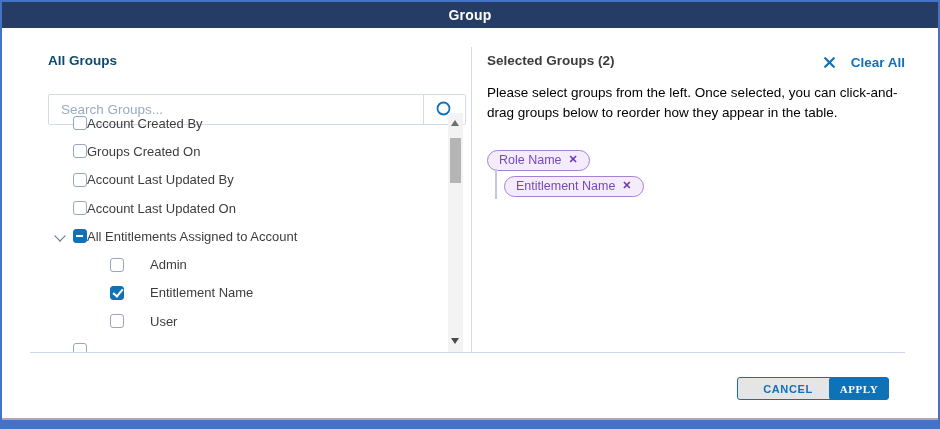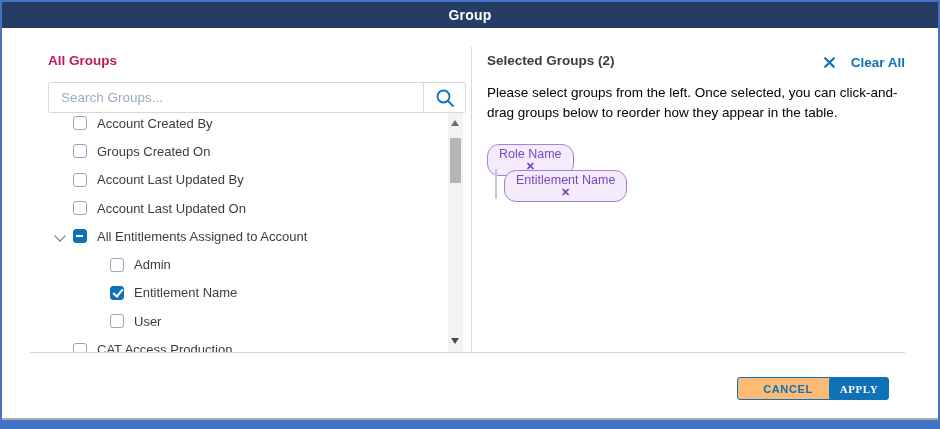--- a/index.html
+++ b/index.html
@@ -22,57 +22,57 @@
   
   .bottom-gray{position:absolute;left:0;right:0;bottom:7px;height:2px;background:#a9a9a9;}
   .bottom-blue{position:absolute;left:0;right:0;bottom:0;height:7px;background:var(--frame);}
   
   .hdr{
     position:absolute;top:0;left:0;right:0;height:26px;background:var(--header);
     display:flex;align-items:center;justify-content:center;
     color:#fff;font-size:14px;font-weight:600;letter-spacing:.2px;text-align:right;
   }
   
-  .left-heading{position:absolute;left:46px;top:51px;font-size:13.5px;font-weight:700;color:#be185d;}
+  .left-heading{position:absolute;left:46px;top:51px;font-size:13.5px;font-weight:700;color:#0c4a6e;}
   .searchbox{
-    position:absolute;left:46px;top:80px;width:418px;height:31px;
+    position:absolute;left:46px;top:92px;width:418px;height:31px;
     border:1px solid #d4dae3;border-radius:2px;background:#fff;display:flex;align-items:stretch;
   }
   .searchbox input{
     flex:1;border:none;outline:none;padding:0 12px;font-size:13.5px;color:#333;
     font-family:"Liberation Sans",sans-serif;background:transparent;
   }
   .searchbox input::placeholder{color:#9cabbf;opacity:1;}
   .search-btn{
     width:42px;border:none;border-left:1px solid #d4dae3;background:#fff;
     display:flex;align-items:center;justify-content:center;cursor:pointer;
   }
   
   .list{position:absolute;left:28px;top:107px;width:436px;height:243px;overflow:hidden;}
   .row{display:flex;align-items:center;height:28.3px;padding-left:43px;}
   .row.has-chev{padding-left:23px;}
-  .row.lvl1{padding-left:80px;}
+  .row.lvl1{padding-left:80px;gap:26px;}
   .chev{width:14px;height:14px;position:relative;flex:none;margin-right:6px;cursor:pointer;}
   .chev::after{
     content:"";position:absolute;left:3px;top:3px;width:7px;height:7px;
     border-left:1.7px solid #5f7291;border-bottom:1.7px solid #5f7291;transform:rotate(-45deg);
   }
   .cb{
     width:14px;height:14px;border:1.5px solid #97a5bd;border-radius:3px;background:#fff;
     flex:none;position:relative;cursor:pointer;
   }
   .cb.checked,.cb.indeterminate{background:var(--accent);border-color:var(--accent);}
   .cb.checked::after{
     content:"";position:absolute;left:3.5px;top:0.5px;width:4px;height:8px;
     border:solid #fff;border-width:0 2px 2px 0;transform:rotate(40deg);
   }
   .cb.indeterminate::after{
     content:"";position:absolute;left:2px;top:4.5px;width:7px;height:2px;background:#fff;
   }
-  .row .lbl{margin-left:10px;font-size:13px;color:var(--text);white-space:nowrap;}
+  .row .lbl{font-size:13px;color:var(--text);white-space:nowrap;}
   
   .sbar{position:absolute;left:446px;top:111px;width:15px;height:239px;background:#f3f3f3;}
   .sb-up{position:absolute;top:7px;left:3px;width:0;height:0;
     border-left:4.5px solid transparent;border-right:4.5px solid transparent;border-bottom:6px solid #6e6e6e;cursor:pointer;}
   .sb-thumb{position:absolute;top:25px;left:2px;right:2px;height:45px;background:#b5b5b5;cursor:pointer;}
   .sb-down{position:absolute;bottom:8px;left:3px;width:0;height:0;
     border-left:4.5px solid transparent;border-right:4.5px solid transparent;border-top:6px solid #4a4a4a;cursor:pointer;}
   
   .vdiv{position:absolute;left:469px;top:45px;width:1px;height:305px;background:var(--line);}
   .hsep{position:absolute;left:28px;top:350px;width:875px;height:1px;background:#ccd5e5;}
@@ -85,30 +85,30 @@
   }
   .instructions{position:absolute;left:485px;top:81px;width:432px;font-size:13.5px;color:#000000;line-height:20px;}
   
   .chips{position:absolute;left:485px;top:145px;display:flex;flex-direction:column;}
   .chip-row{display:flex;align-items:center;height:26px;position:relative;}
   .chip-row.indent-1{padding-left:17px;}
   .chip-row.indent-1::before{
     content:"";position:absolute;left:8px;top:-4px;height:30px;width:2px;background:#c6c6da;
   }
   .chip{
-    display:inline-flex;align-items:center;padding:2px 11px 3px;
+    display:inline-flex;align-items:center;gap:7px;padding:2px 11px 3px;
     border:1.5px solid var(--chip-border);border-radius:12px;background:var(--chip-bg);
-    color:var(--chip-text);font-size:12.5px;cursor:grab;white-space:nowrap;flex-direction:column;
+    color:var(--chip-text);font-size:12.5px;cursor:grab;white-space:nowrap;
   }
   .chip-x{color:#6d3bb8;font-weight:700;font-size:11px;cursor:pointer;line-height:1;}
   
   .btn{position:absolute;top:375px;height:23px;border-radius:3px;font-size:11px;font-weight:700;
     letter-spacing:.6px;cursor:pointer;font-family:"Liberation Sans",sans-serif;
     display:flex;align-items:center;justify-content:center;}
-  .btn.cancel{left:735px;width:102px;background:#fdba74;border:1px solid var(--accent);color:var(--accent);}
+  .btn.cancel{left:735px;width:102px;background:#e5e5e5;border:1px solid var(--accent);color:var(--accent);}
   .btn.apply{left:827px;width:60px;background:var(--accent);border:1px solid var(--accent);color:#fff;font-family:Liberation Serif, serif;}
 </style>
 </head>
 <body>
 
 <div class="screen">
 
   <header class="hdr">
     <span>Group</span>
   </header>
@@ -154,21 +154,20 @@
       <div class="row lvl1">
         <span class="cb checked"></span>
         <span class="lbl">Entitlement Name</span>
       </div>
       <div class="row lvl1">
         <span class="cb unchecked"></span>
         <span class="lbl">User</span>
       </div>
       <div class="row lvl0">
         <span class="cb unchecked"></span>
-        <span class="lbl">CAT Access Production</span>
       </div>
     </div>
 
   <div class="sbar">
     <div class="sb-up"></div>
     <div class="sb-thumb"></div>
     <div class="sb-down"></div>
   </div>
 
   <div class="vdiv"></div>

